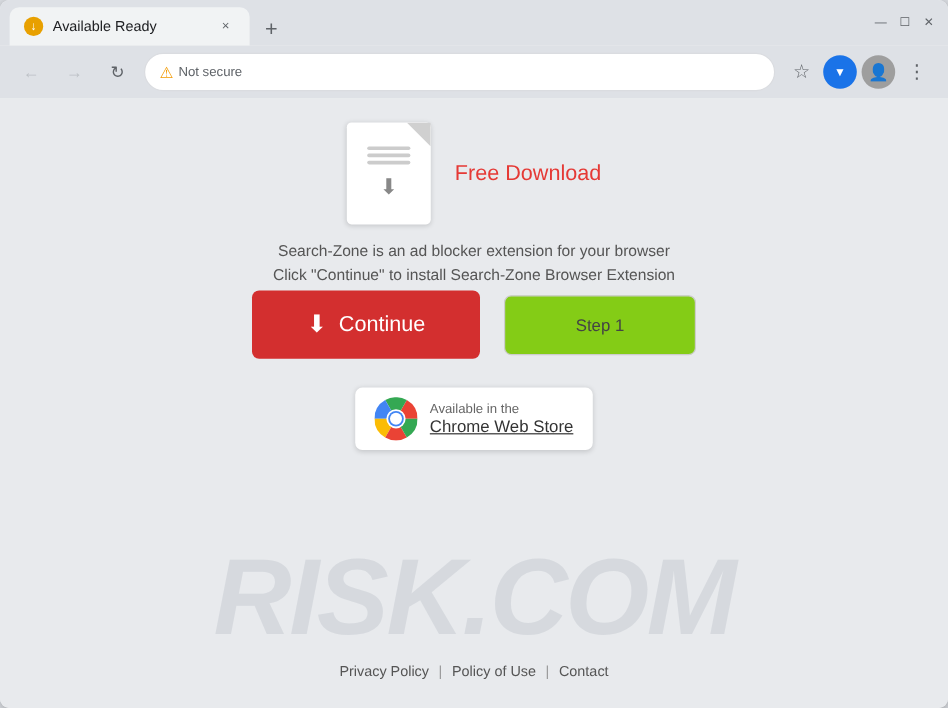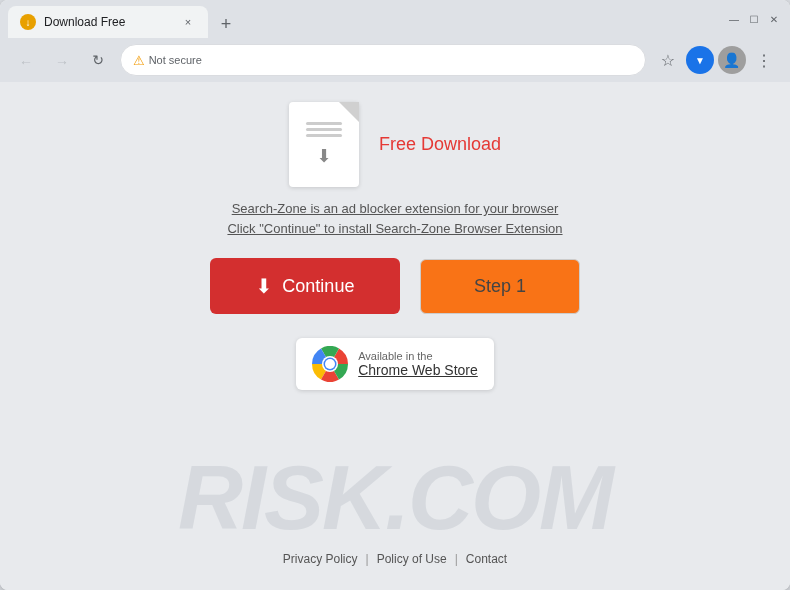--- a/index.html
+++ b/index.html
@@ -336,22 +336,21 @@
       font-size: 18px;
       color: #e53935;
       font-weight: 500;
     }
 
     .extension-desc {
       font-size: 13px;
       color: #555;
       line-height: 1.5;
       text-align: center;
-      margin-bottom: 20px;
-      text-decoration: underline;
+      margin-bottom: 4px;
     }
 
     .buttons-row {
       display: flex;
       gap: 20px;
       align-items: center;
       margin-bottom: 24px;
     }
 
     .btn-continue {
@@ -364,26 +363,26 @@
       font-weight: 500;
       cursor: pointer;
       display: flex;
       align-items: center;
       gap: 10px;
       min-width: 190px;
       justify-content: center;
     }
 
     .btn-step1 {
-      background: #f97316;
+      background: #84cc16;
       color: #444;
       border: 1px solid #ccc;
       border-radius: 6px;
       padding: 16px 40px;
-      font-size: 18px;
+      font-size: 14px;
       font-weight: 400;
       cursor: pointer;
       min-width: 160px;
       text-align: center;
     }
 
     
     .chrome-badge {
       display: flex;
       align-items: center;
@@ -442,21 +441,21 @@
 <body>
 
 <div class="browser-window">
 
   <div class="title-bar">
     <div class="tab-bar">
       <div class="tab-active">
         <div class="tab-favicon">
           <span>↓</span>
         </div>
-        <span class="tab-title">Download Free</span>
+        <span class="tab-title">Available Ready</span>
         <div class="tab-close">×</div>
       </div>
       <div class="tab-new">+</div>
     </div>
     <div class="window-controls">
       <button class="win-btn">—</button>
       <button class="win-btn">☐</button>
       <button class="win-btn">✕</button>
     </div>
   </div>

